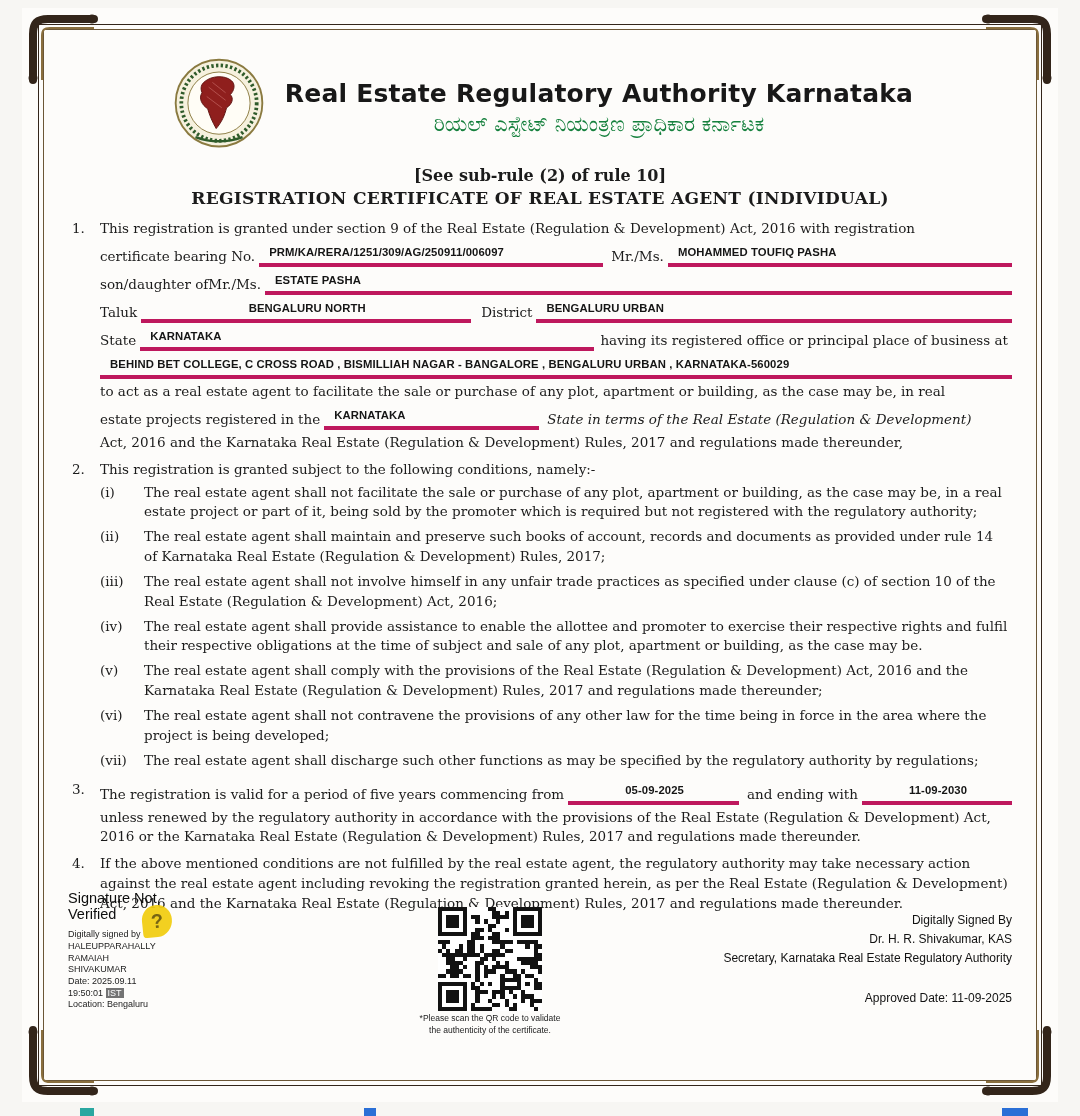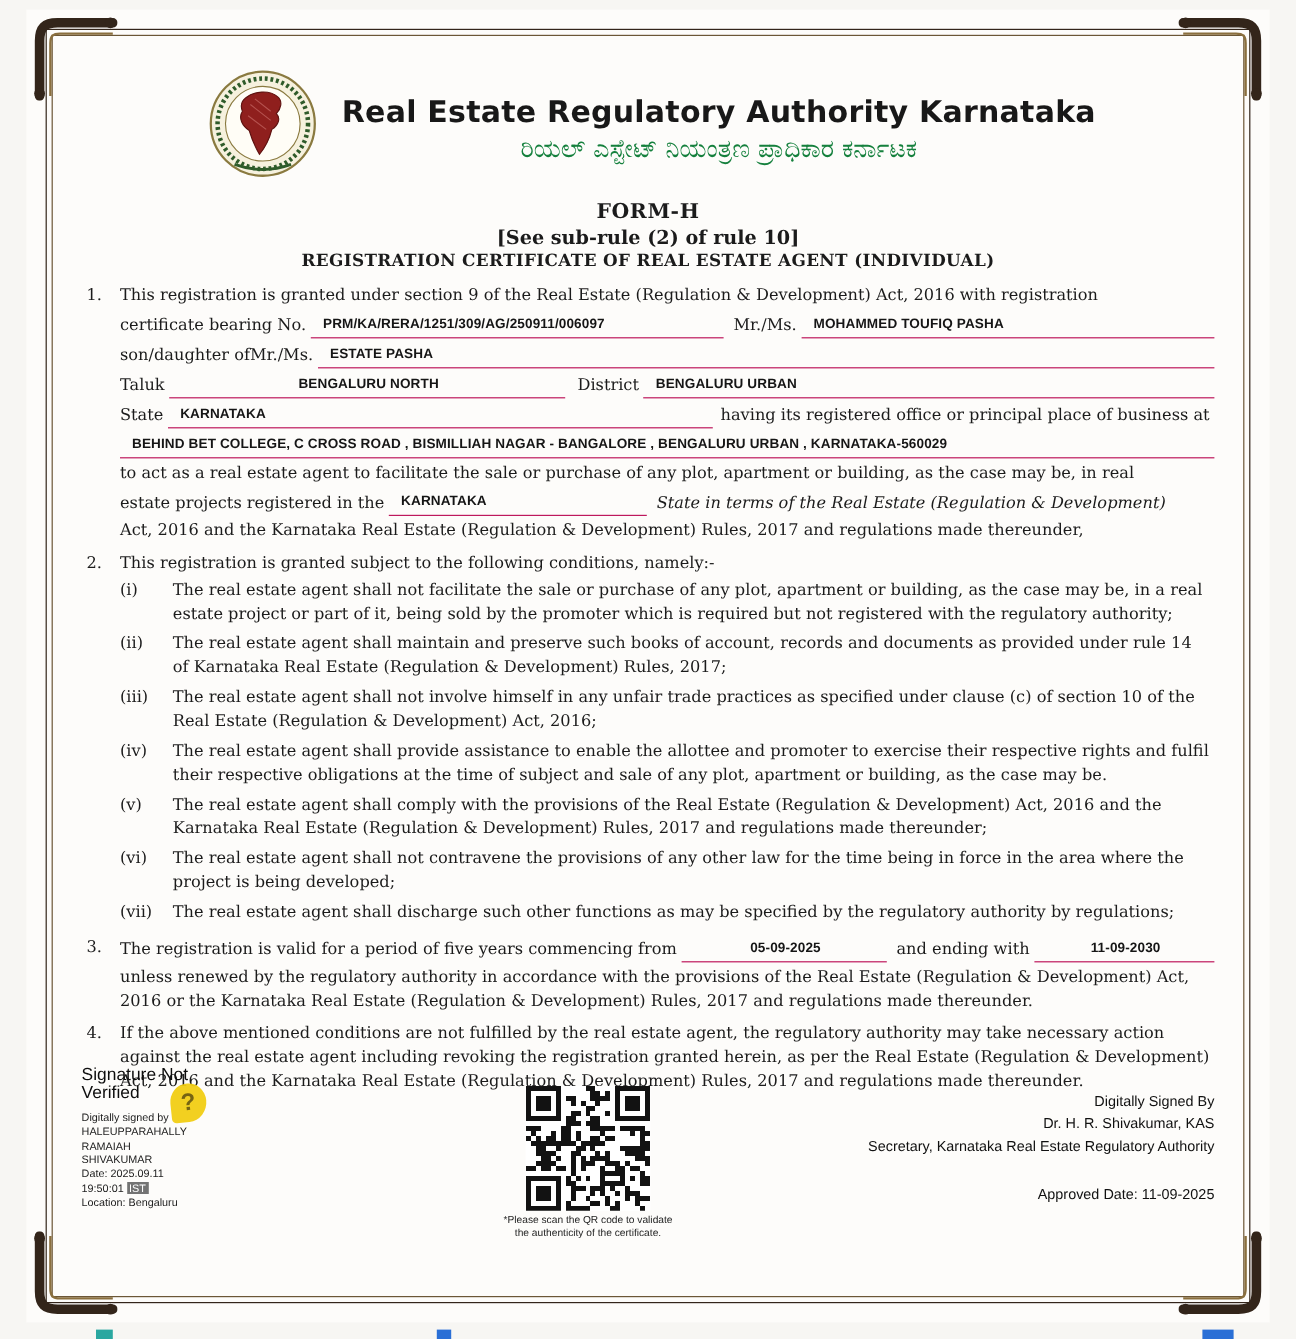--- a/index.html
+++ b/index.html
@@ -37,31 +37,31 @@
   .hdr-titles { text-align:center; }
   .hdr-title {
     font-family:"DejaVu Sans","Liberation Sans",sans-serif;
     font-weight:bold; font-size:25px; letter-spacing:0.2px; color:#181818;
   }
   .hdr-sub { font-size:21px; margin-top:4px; color:#15803d; }
 
   .formhead { text-align:center; font-weight:bold; line-height:1.3; margin:8px 0 10px; }
   .formhead .l1 { font-size:17px; letter-spacing:0.5px; }
   .formhead .l2 { font-size:16px; }
-  .formhead .l3 { font-size:14px; letter-spacing:0.3px; }
+  .formhead .l3 { font-size:17px; letter-spacing:0.3px; }
 
   
   .sec { display:flex; font-size:13.5px; line-height:1.48; margin-bottom:4px; }
   .sec-num { width:32px; flex:0 0 32px; padding-left:4px; }
   .sec-body { flex:1; }
 
   .frow { display:flex; align-items:flex-end; margin-bottom:3px; white-space:nowrap; }
   .lbl { padding-right:4px; }
   .fill {
-    border-bottom:1px solid #be185d; flex:1; min-width:30px;
+    border-bottom:4px solid #be185d; flex:1; min-width:30px;
     padding:0 8px 1px 10px;
   }
   .fv {
     font-family:"Liberation Sans","DejaVu Sans",sans-serif;
     font-weight:bold; font-size:11.3px; letter-spacing:0.1px; color:#151515;
   }
   .plain { margin-bottom:3px; }
 
   .cond { display:flex; margin-bottom:5px; line-height:1.47; }
   .cond-num { width:44px; flex:0 0 44px; }
@@ -155,21 +155,20 @@
             <path d="M30,86 Q55,95 80,86" stroke="#2f5b2a" stroke-width="2.5" fill="none"></path>
           </svg>
         </span>
         <div class="hdr-titles">
           <div class="hdr-title">Real Estate Regulatory Authority Karnataka</div>
           <div class="hdr-sub">ರಿಯಲ್ ಎಸ್ಟೇಟ್ ನಿಯಂತ್ರಣ ಪ್ರಾಧಿಕಾರ ಕರ್ನಾಟಕ</div>
         </div>
       </div>
 
       <div class="formhead">
-        <div class="l1">FORM-H</div>
         <div class="l2">[See sub-rule (2) of rule 10]</div>
         <div class="l3">REGISTRATION CERTIFICATE OF REAL ESTATE AGENT (INDIVIDUAL)</div>
       </div>
 
       <div class="sec">
         <div class="sec-num">1.</div>
         <div class="sec-body">
           <div class="plain">This registration is granted under section 9 of the Real Estate (Regulation &amp; Development) Act, 2016 with registration</div>
           <div class="frow">
             <span class="lbl">certificate bearing No.</span>

